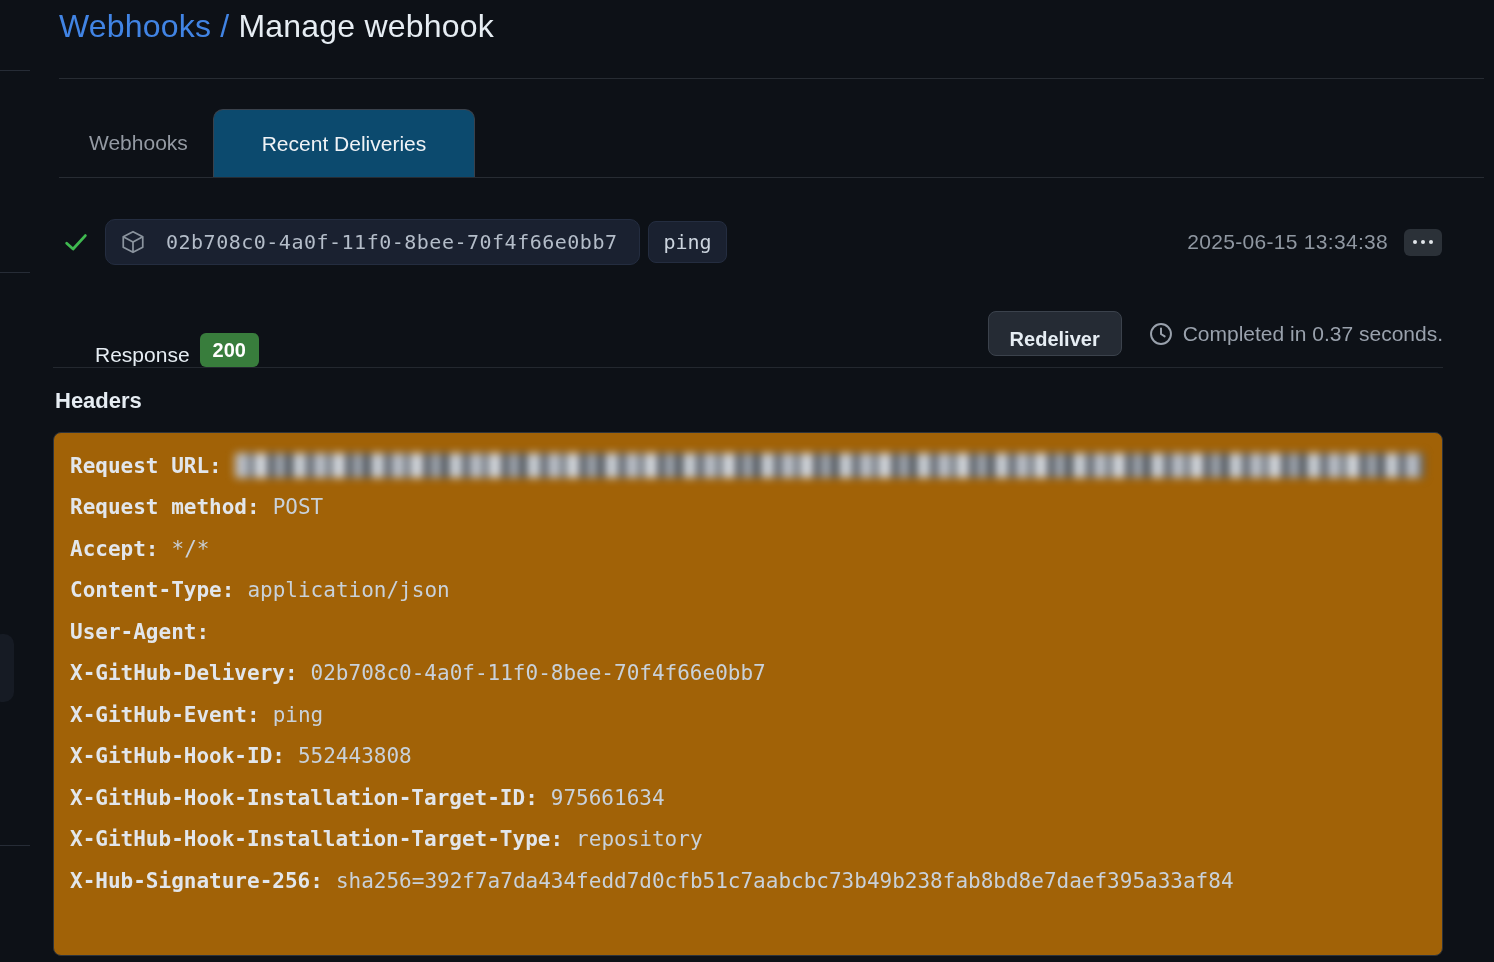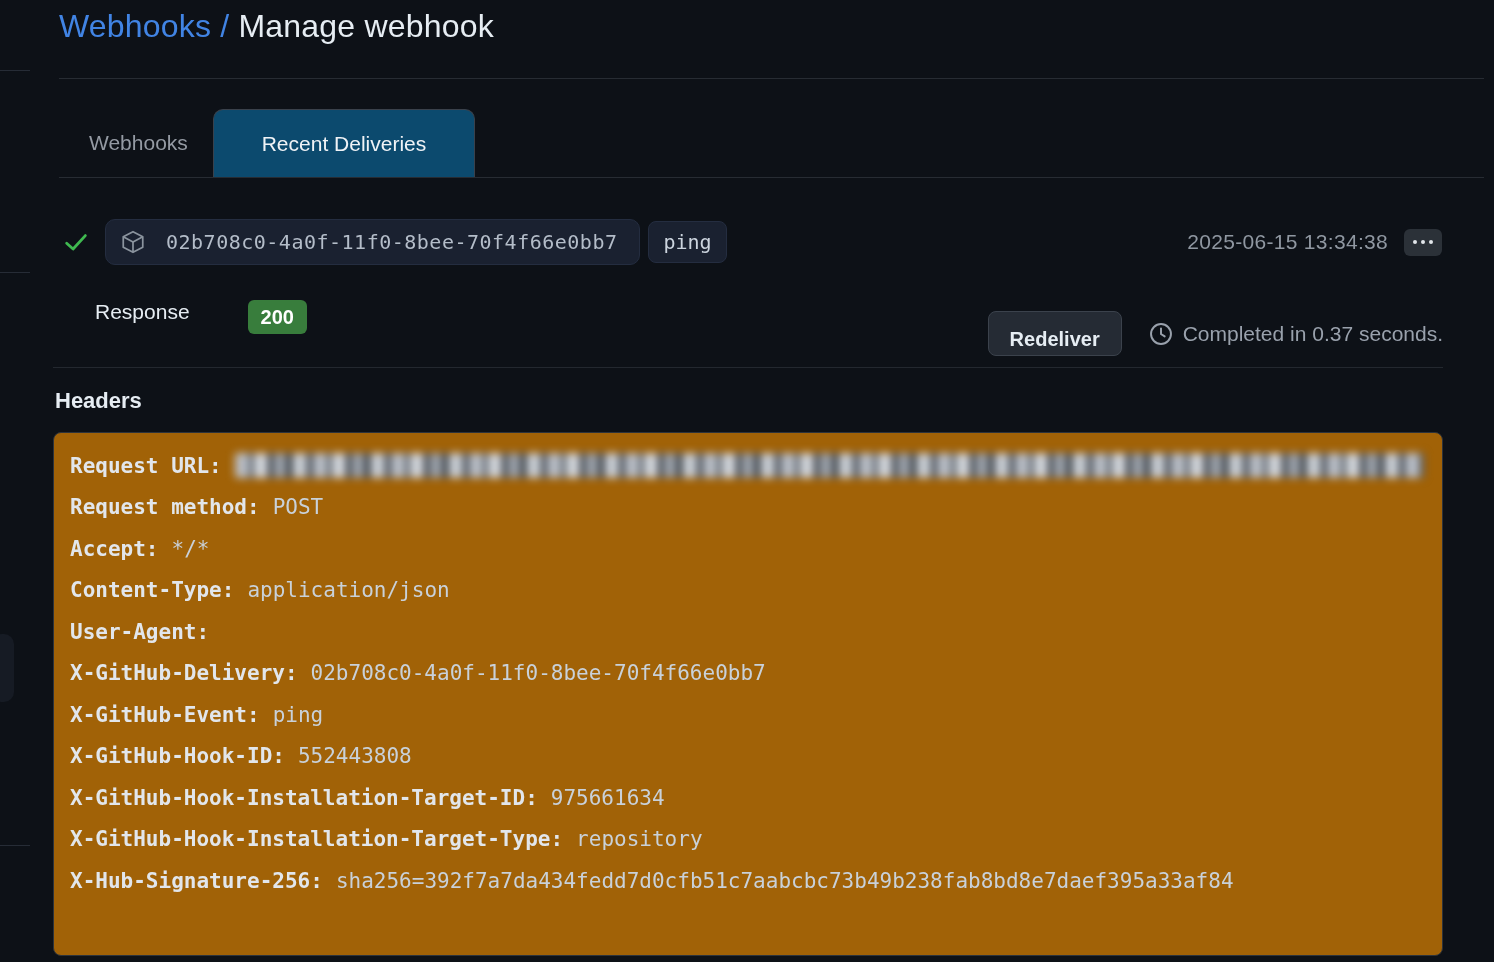--- a/index.html
+++ b/index.html
@@ -49,21 +49,21 @@
   .kebab-btn{
     margin-left:16px;width:38px;height:27px;border-radius:6px;background:#2b3138;border:none;
     display:flex;align-items:center;justify-content:center;gap:4px;cursor:pointer;padding:0;
   }
   .kebab-btn i{width:4px;height:4px;border-radius:50%;background:#e2e6ea;display:block;}
   
   .subtab-row{position:absolute;left:53px;right:51px;top:300px;height:67px;border-bottom:1px solid #23282f;display:flex;align-items:center;}
   .subtab-request{position:relative;height:100%;display:flex;align-items:center;padding:0 16px;cursor:pointer;}
   .subtab-request .lbl{font-size:21px;font-weight:700;color:#f0f3f6;}
   .request-underline{position:absolute;left:0;right:0;bottom:-2px;height:4px;border-radius:3px;background:#f0806a;}
-  .subtab-response{height:100%;display:flex;align-items:flex-start;margin-left:28px;padding:0 14px;cursor:pointer;gap:48px;}
+  .subtab-response{height:100%;display:flex;align-items:flex-end;margin-left:28px;padding:0 14px;cursor:pointer;}
   .subtab-response .lbl{font-size:21px;color:#e6edf3;}
   .status-badge{
     margin-left:10px;background:#387d3c;color:#fff;font-weight:700;font-size:20px;
     padding:7px 13px;border-radius:6px;line-height:1;
   }
   .subtab-right{margin-left:auto;display:flex;align-items:center;}
   .redeliver-btn{
     height:45px;padding:16px 21px;border-radius:8px;background:#252b34;border:1px solid #3b424c;
     color:#e6edf3;font-size:20px;font-weight:600;cursor:pointer;
     font-family:"Liberation Sans","DejaVu Sans",sans-serif;

